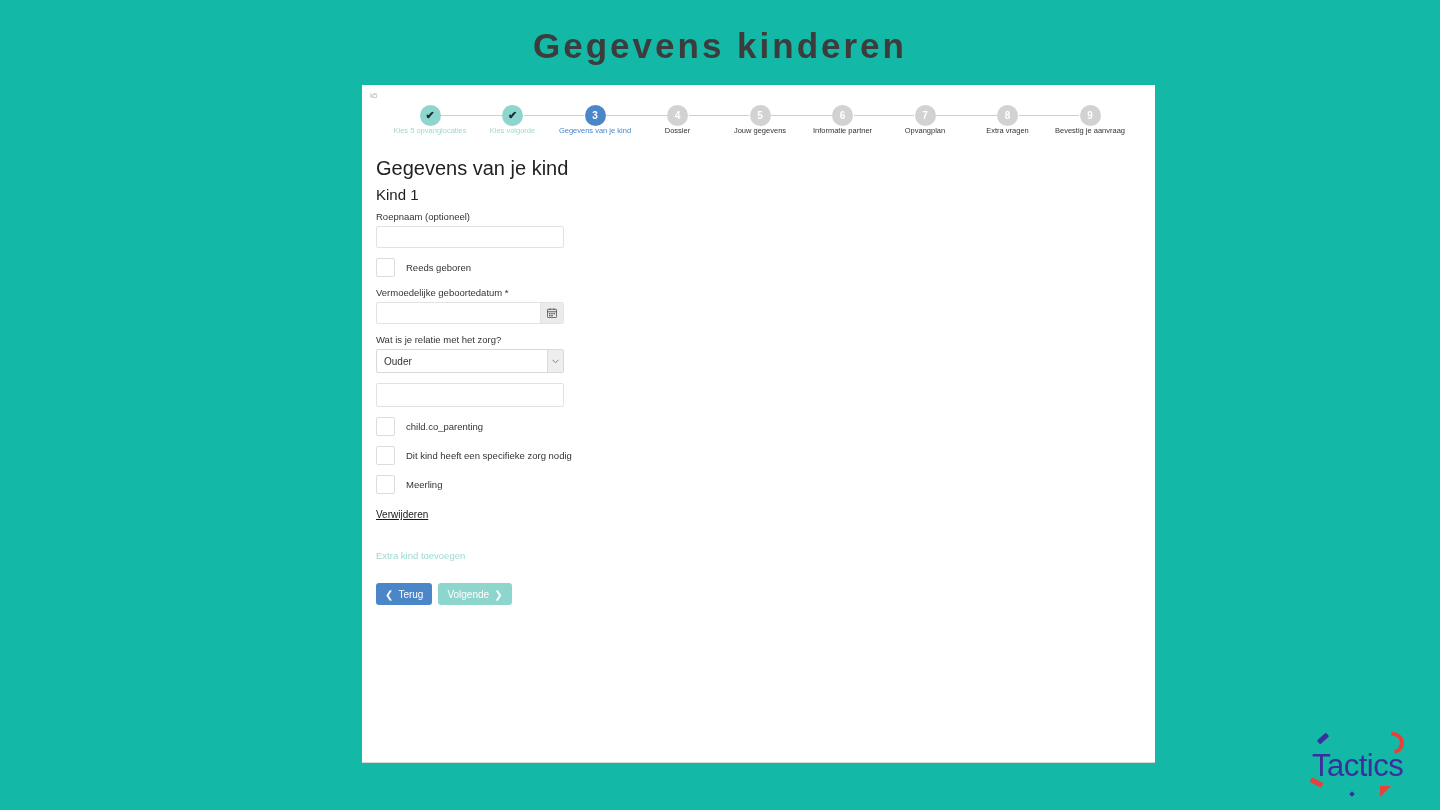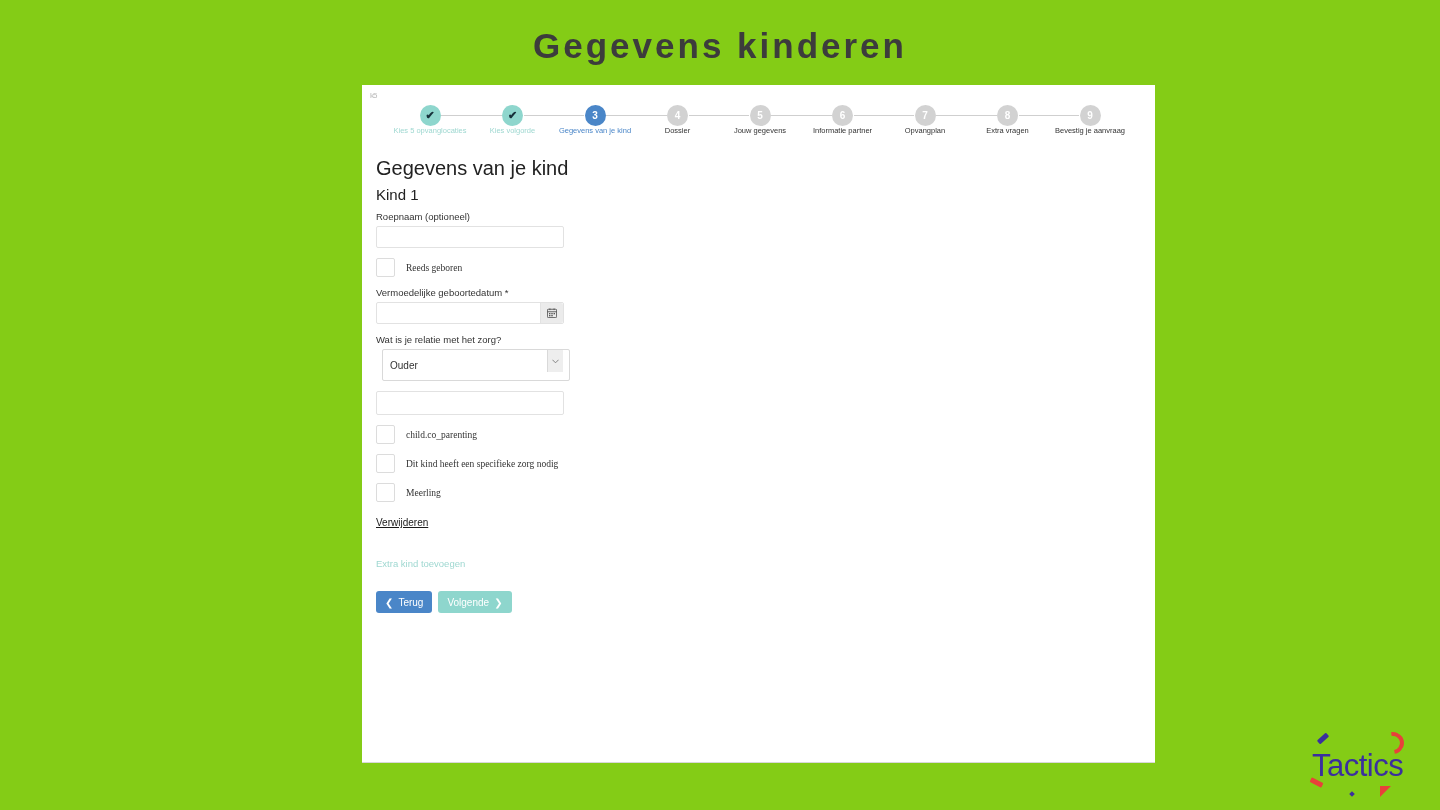--- a/index.html
+++ b/index.html
@@ -9,21 +9,21 @@
     height: 810px;
     overflow: hidden;
     background: #ffffff;
     font-family: "Liberation Sans", sans-serif;
   }
 
   #stage {
     position: relative;
     width: 1440px;
     height: 810px;
-    background: #84cc16;
+    background: #14b8a6;
   }
 
   
   .slide-title {
     position: absolute;
     top: 26px;
     left: 0;
     width: 1440px;
     text-align: center;
     font-size: 35px;
@@ -192,33 +192,32 @@
     align-items: center;
     justify-content: center;
     color: #4a4a4a;
     font-size: 10px;
     cursor: pointer;
   }
 
   .select-wrap { position: relative; width: 188px; }
   .select-box {
     width: 188px;
-    height: 32px;
+    height: 24px;
     box-sizing: border-box;
     border: 1px solid #d9d9d9;
     border-radius: 2px;
     background: #ffffff;
     font-size: 10px;
     color: #333333;
     padding: 0 22px 0 7px;
     display: flex;
     align-items: center;
     cursor: pointer;
     font-family: "Liberation Sans", sans-serif;
-    margin-left: 6px;
   }
   .select-arrow {
     position: absolute;
     right: 1px;
     top: 1px;
     width: 15px;
     height: 22px;
     background: #eeeeee;
     border-left: 1px solid #d9d9d9;
     display: flex;
@@ -240,21 +239,21 @@
     background: #ffffff;
     border-radius: 2px;
     flex: 0 0 auto;
     cursor: pointer;
   }
   .check-label {
     margin-left: 11px;
     font-size: 9.5px;
     color: #333333;
     white-space: nowrap;
-    font-family: Liberation Serif, serif;
+    font-family: Liberation Sans, sans-serif;
     text-align: right;
   }
 
   .remove-link {
     display: inline-block;
     font-size: 10px;
     color: #1a1a1a;
     text-decoration: underline;
     margin-top: 2px;
     cursor: pointer;

